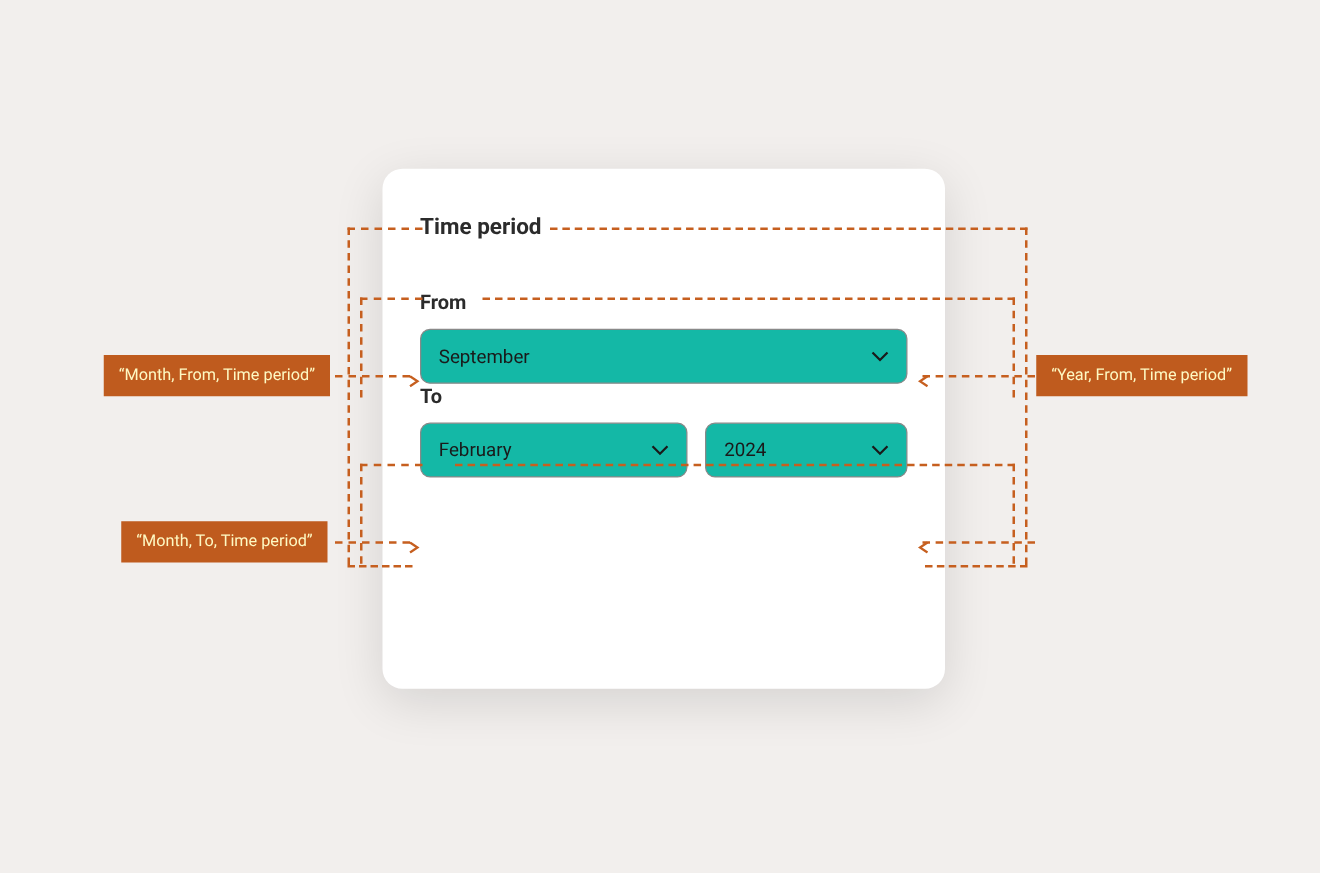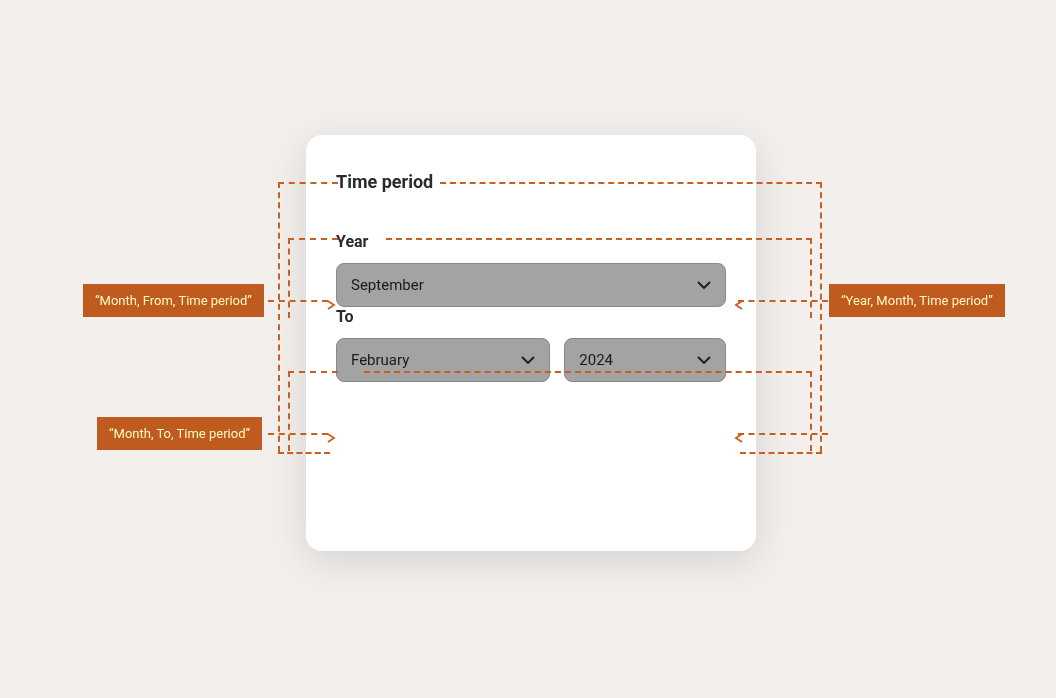--- a/index.html
+++ b/index.html
@@ -26,21 +26,21 @@
 .row:last-child { margin-bottom: 0; }
 
 .select {
   border: 1px solid #898989;
   border-radius: 8px;
   height: 44px;
   display: flex;
   align-items: center;
   justify-content: space-between;
   padding: 0 14px;
-  background: #a3a3a3;
+  background: #14b8a6;
   cursor: pointer;
 }
 .select-month { flex: 1.4; }
 .select-year { flex: 1; }
 .select-text { font-size: 15px; color: #1a1a1a; }
 
 .chevron { width: 14px; height: 14px; display: inline-flex; align-items: center; justify-content: center; }
 .chevron svg { width: 14px; height: 9px; }
 
 .badge {
@@ -64,21 +64,21 @@
 </style>
 </head>
 <body>
 
 <div class="canvas">
 
   <div class="card">
     <div class="card-title">Time period</div>
 
     <div>
-      <div class="group-label">Year</div>
+      <div class="group-label">From</div>
       <div class="row">
         <div class="select select-month">
           <span class="select-text">September</span>
           <span class="chevron">
             <svg viewBox="0 0 14 9">
                 <path d="M1 1l6 6 6-6" stroke="#1a1a1a" stroke-width="1.8" fill="none"></path>
               </svg>
           </span>
         </div>
       </div>
@@ -101,21 +101,21 @@
             <svg viewBox="0 0 14 9">
                 <path d="M1 1l6 6 6-6" stroke="#1a1a1a" stroke-width="1.8" fill="none"></path>
               </svg>
           </span>
         </div>
       </div>
     </div>
   </div>
 
   <div class="badge" style="left:83px; top:284px;">“Month, From, Time period”</div>
-  <div class="badge" style="left:829px; top:284px;">“Year, Month, Time period”</div>
+  <div class="badge" style="left:829px; top:284px;">“Year, From, Time period”</div>
   <div class="badge" style="left:97px; top:417px;">“Month, To, Time period”</div>
 
   <div class="hline" style="left:440px; top:182px; width:382px;"></div>
   <div class="vline" style="left:820px; top:182px; height:270px;"></div>
 
   <div class="hline" style="left:386px; top:238px; width:426px;"></div>
   <div class="vline" style="left:810px; top:238px; height:80px;"></div>
 
   <div class="vline" style="left:278px; top:182px; height:270px;"></div>
   <div class="hline" style="left:278px; top:182px; width:60px;"></div>

